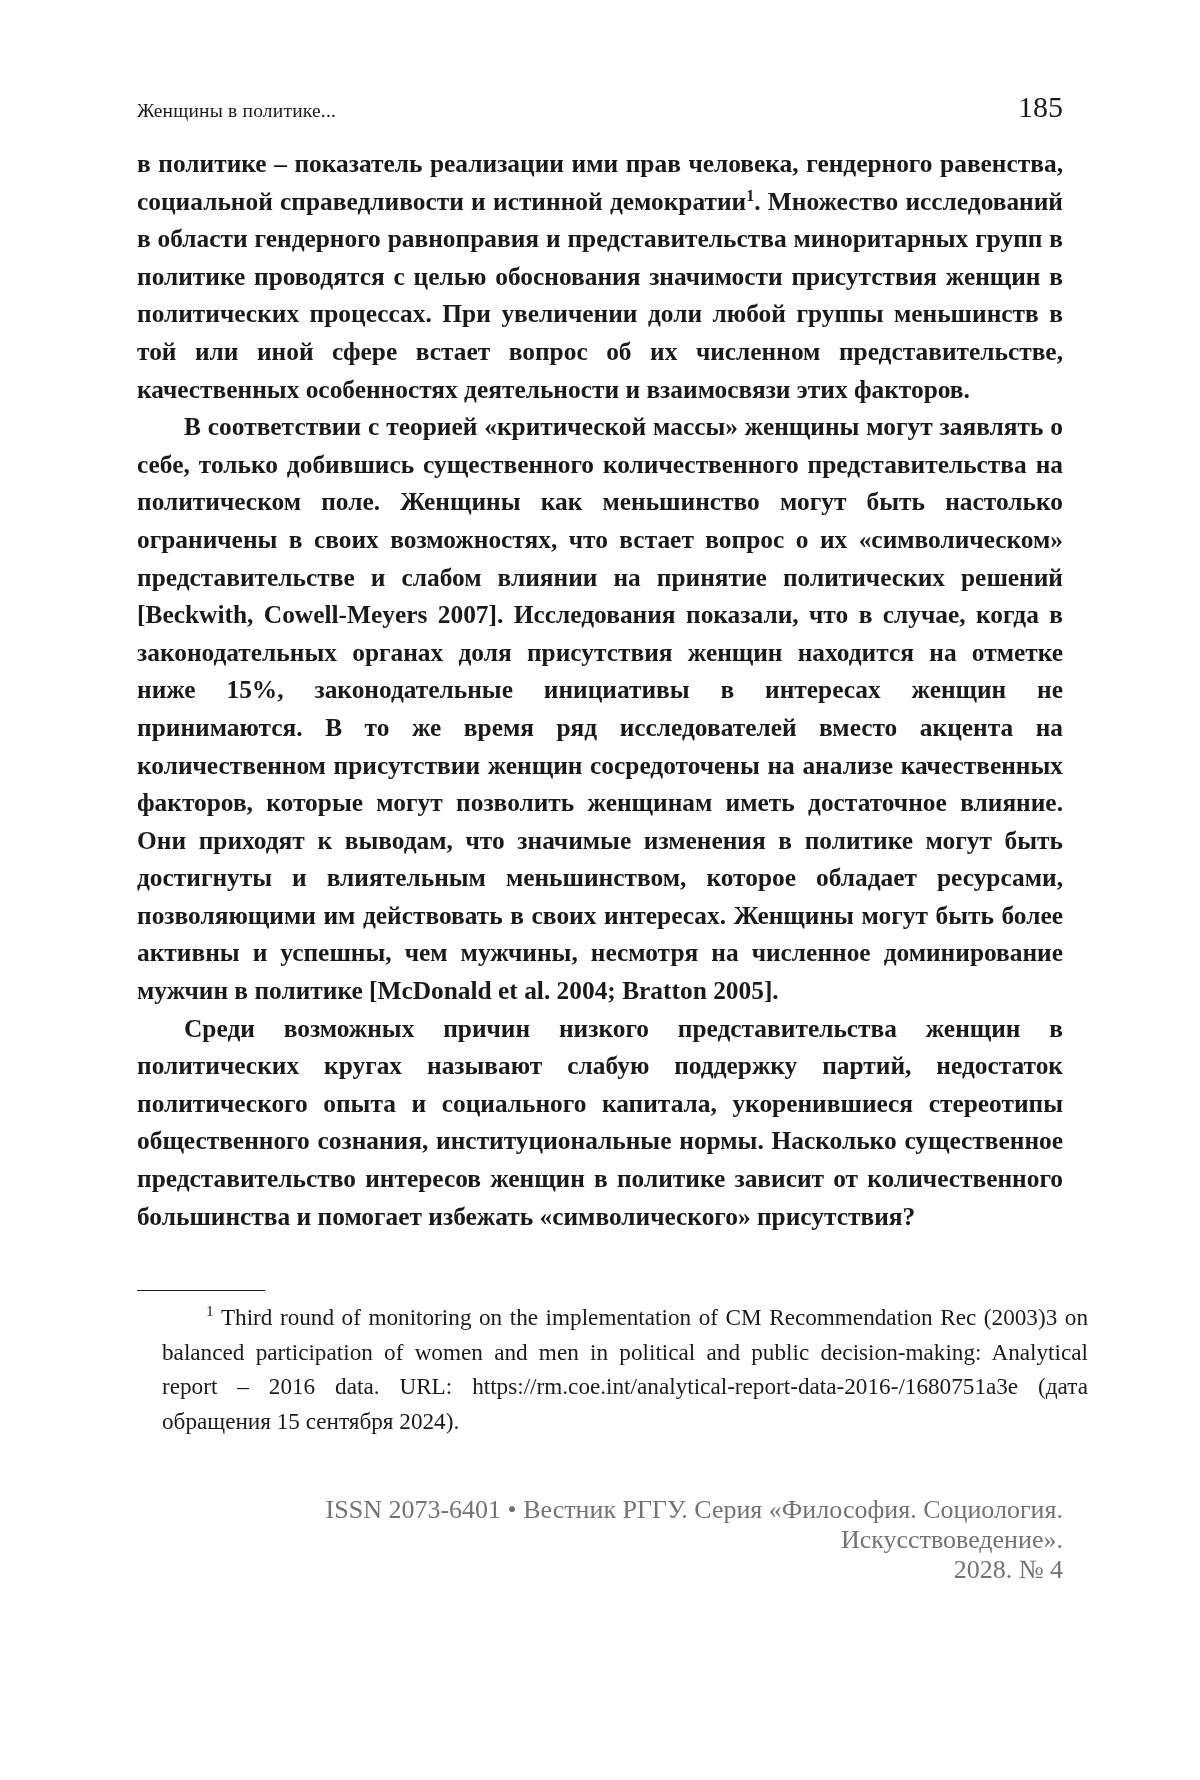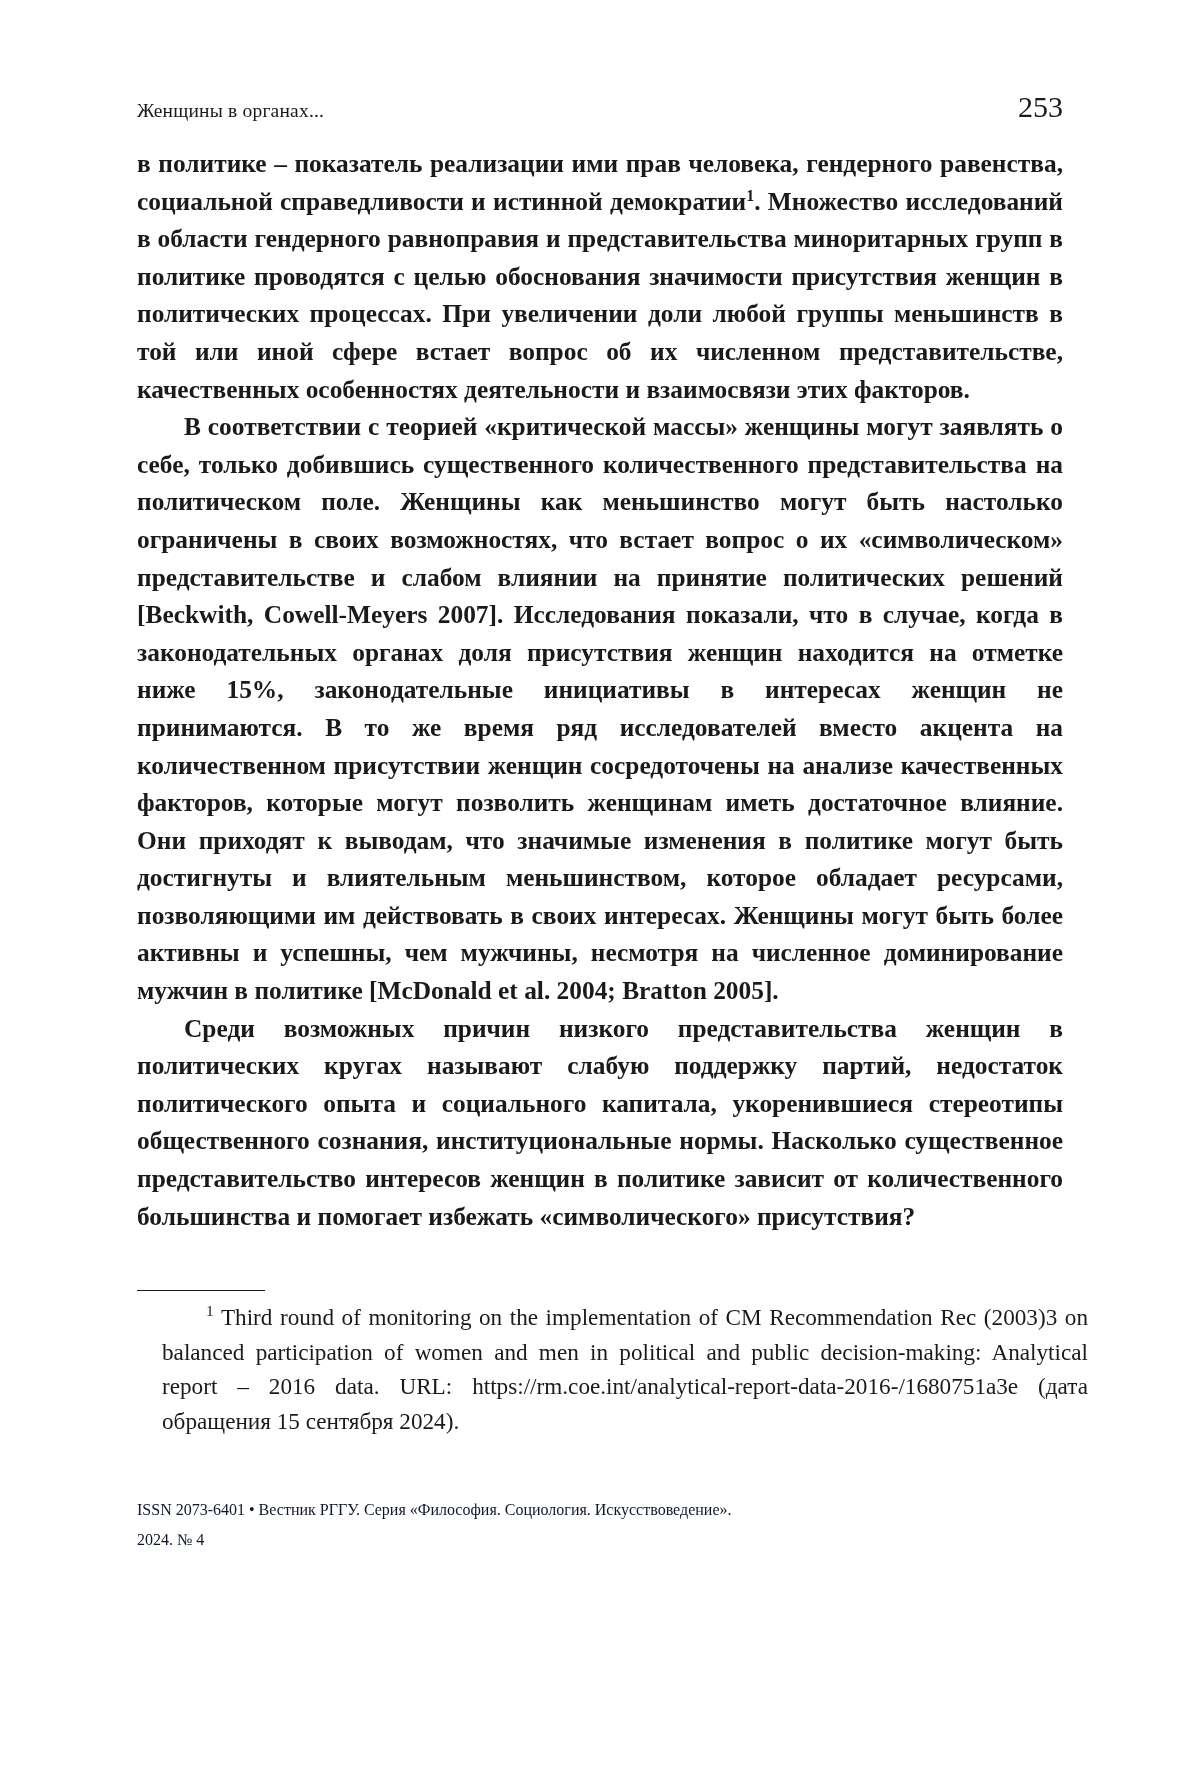--- a/index.html
+++ b/index.html
@@ -99,51 +99,51 @@
     margin: 0;
     text-indent: 44px;
   }
 
   
   .colophon {
     position: absolute;
     left: 0;
     top: 1495px;
     width: 926px;
-    text-align: left;
-    font-size: 16px;
+    text-align: right;
+    font-size: 26px;
     line-height: 30px;
-    color: #0f172a;
+    color: #737373;
   }
   .colophon .line2 {
     display: block;
   }
 </style>
 </head>
 <body>
 
 <div class="page">
   <div class="content">
 
     <div class="running-head">
-      <div class="rh-title">Женщины в органах...</div>
-      <div class="rh-page">253</div>
+      <div class="rh-title">Женщины в политике...</div>
+      <div class="rh-page">185</div>
     </div>
 
     <div class="body-text">
       <p><span>в политике – показатель реализации ими прав человека, гендерного равенства, социальной справедливости и истинной демократии</span><sup class="fn">1</sup><span>. Множество исследований в области гендерного равноправия и представительства миноритарных групп в политике проводятся с целью обоснования значимости присутствия женщин в политических процессах. При увеличении доли любой группы меньшинств в той или иной сфере встает вопрос об их численном представительстве, качественных особенностях деятельности и взаимосвязи этих факторов.</span></p>
       <p class="indent">В соответствии с теорией «критической массы» женщины могут заявлять о себе, только добившись существенного количественного представительства на политическом поле. Женщины как меньшинство могут быть настолько ограничены в своих возможностях, что встает вопрос о их «символическом» представительстве и слабом влиянии на принятие политических решений [Beckwith, Cowell-Meyers 2007]. Исследования показали, что в случае, когда в законодательных органах доля присутствия женщин находится на отметке ниже 15%, законодательные инициативы в интересах женщин не принимаются. В то же время ряд исследователей вместо акцента на количественном присутствии женщин сосредоточены на анализе качественных факторов, которые могут позволить женщинам иметь достаточное влияние. Они приходят к выводам, что значимые изменения в политике могут быть достигнуты и влиятельным меньшинством, которое обладает ресурсами, позволяющими им действовать в своих интересах. Женщины могут быть более активны и успешны, чем мужчины, несмотря на численное доминирование мужчин в политике [McDonald et al. 2004; Bratton 2005].</p>
       <p class="indent">Среди возможных причин низкого представительства женщин в политических кругах называют слабую поддержку партий, недостаток политического опыта и социального капитала, укоренившиеся стереотипы общественного сознания, институциональные нормы. Насколько существенное представительство интересов женщин в политике зависит от количественного большинства и помогает избежать «символического» присутствия?</p>
     </div>
 
     <div class="footnote-rule"></div>
 
     <div class="footnote">
       <p><span class="fn-num">1</span> <span>Third round of monitoring on the implementation of CM Recommendation Rec (2003)3 on balanced participation of women and men in political and public decision-making: Analytical report – 2016 data. URL: https://rm.coe.int/analytical-report-data-2016-/1680751a3e (дата обращения 15 сентября 2024).</span></p>
     </div>
 
     <div class="colophon">
       <span>ISSN 2073-6401 • Вестник РГГУ.  Серия «Философия. Социология. Искусствоведение».</span>
-      <span class="line2">2024. № 4</span>
+      <span class="line2">2028. № 4</span>
     </div>
 
   </div>
 </div>
 
 </body></html>

